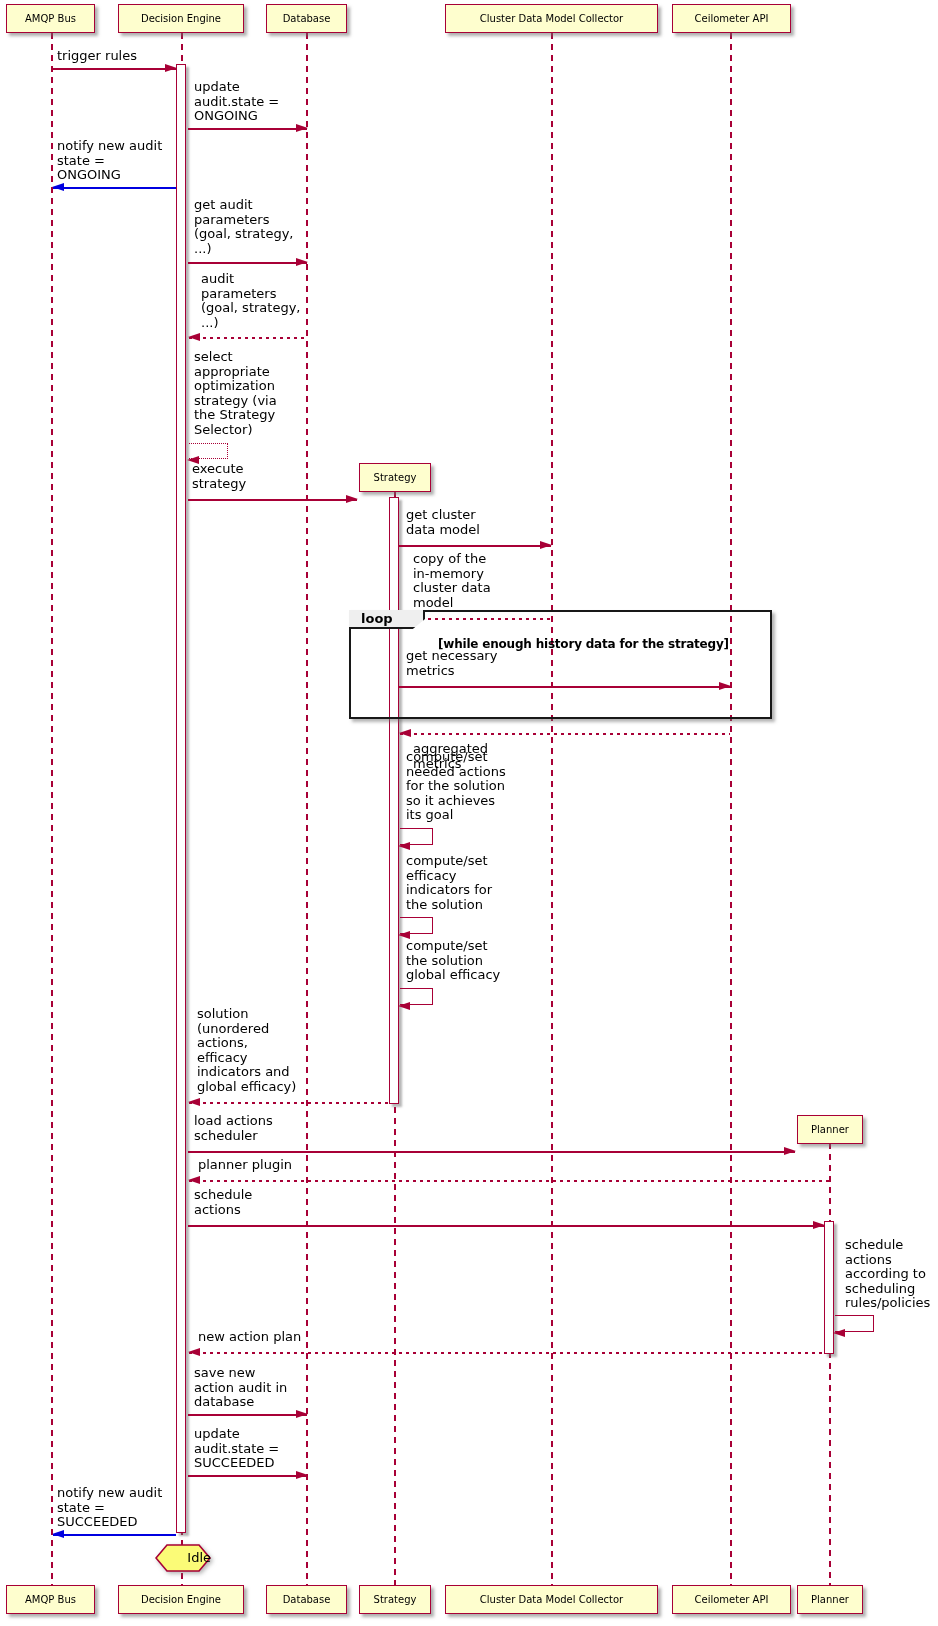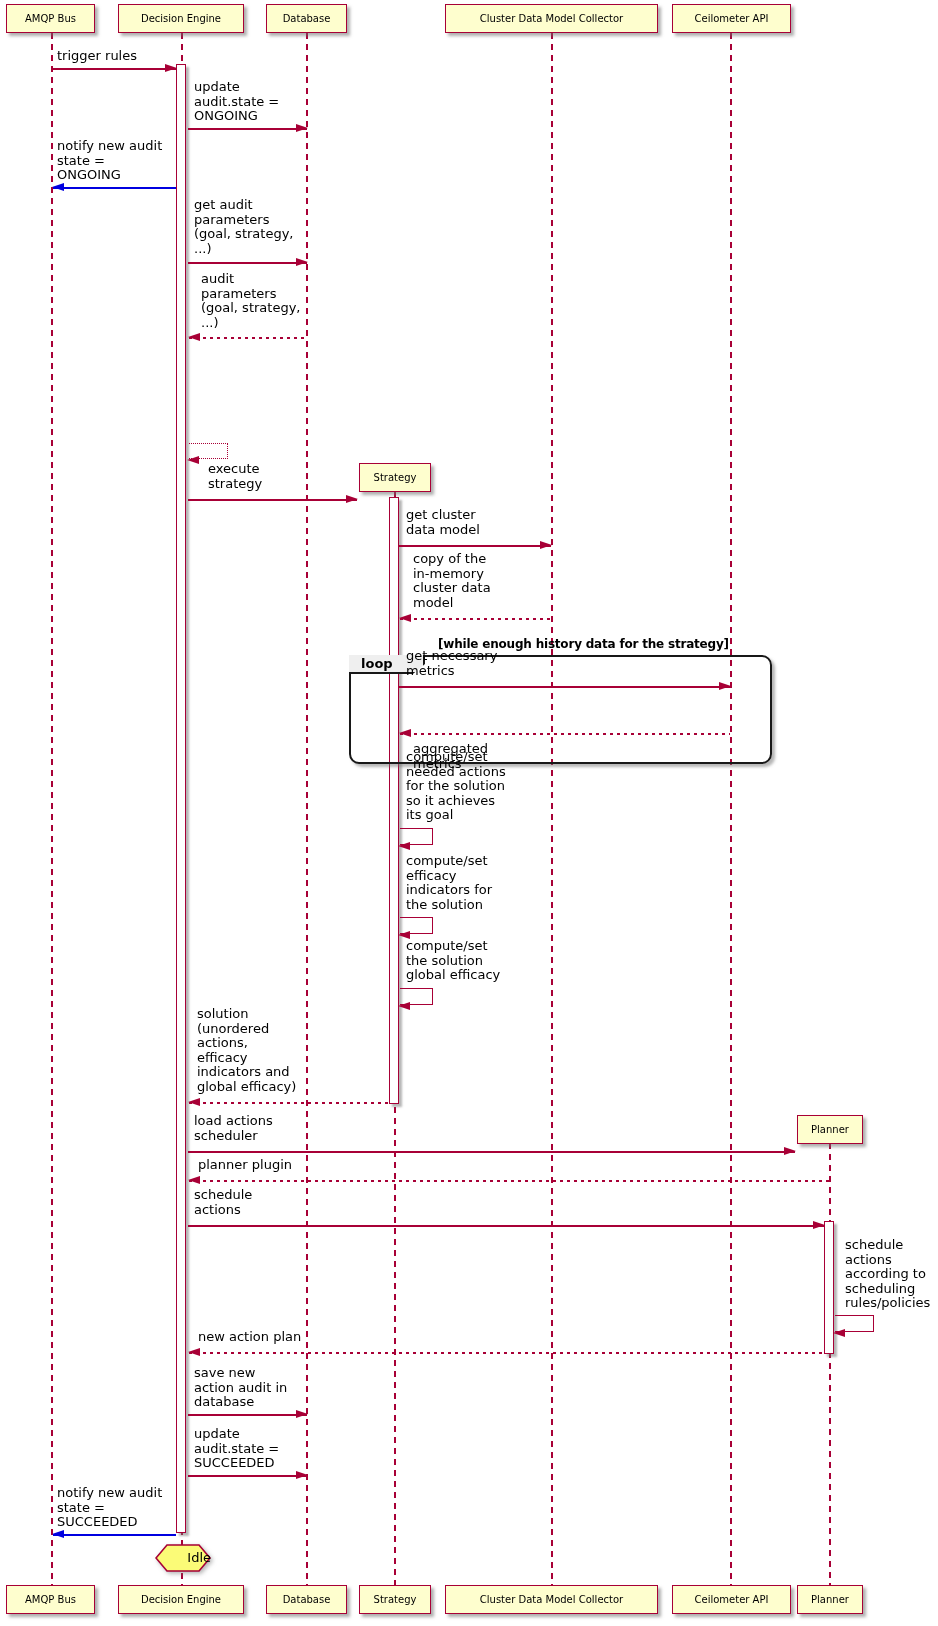--- a/index.html
+++ b/index.html
@@ -61,21 +61,21 @@
 <div id="canvas">
 
   <div class="life" style="left:51px;top:33px;height:1552px;"></div>
   <div class="life" style="left:181px;top:33px;height:1552px;"></div>
   <div class="life" style="left:306px;top:33px;height:1552px;"></div>
   <div class="life" style="left:394px;top:491px;height:1094px;"></div>
   <div class="life" style="left:551px;top:33px;height:1552px;"></div>
   <div class="life" style="left:730px;top:33px;height:1552px;"></div>
   <div class="life" style="left:829px;top:1143px;height:442px;"></div>
 
-  <div class="frame" style="left:349px;top:655px;width:419px;height:105px;border-radius:10px;">
+  <div class="frame" style="left:349px;top:610px;width:419px;height:105px;">
     <div class="frame-tab">
       <span>loop</span>
     </div>
   </div>
   <div class="frame-cond" style="left:438px;top:637px;">[while enough history data for the strategy]</div>
 
   <div class="act" style="left:176px;top:64px;height:1467px;"></div>
   <div class="act" style="left:389px;top:497px;height:605px;"></div>
   <div class="act" style="left:824px;top:1221px;height:131px;"></div>
 
@@ -220,21 +220,27 @@
 state =
 ONGOING</div>
   <div class="mlabel" style="left:194px;top:198px;">get audit
 parameters
 (goal, strategy,
 ...)</div>
   <div class="mlabel" style="left:201px;top:272px;">audit
 parameters
 (goal, strategy,
 ...)</div>
-  <div class="mlabel" style="left:208px;top:462px;">execute
+  <div class="mlabel" style="left:194px;top:350px;">select
+appropriate
+optimization
+strategy (via
+the Strategy
+Selector)</div>
+  <div class="mlabel" style="left:192px;top:462px;">execute
 strategy</div>
   <div class="mlabel" style="left:406px;top:508px;">get cluster
 data model</div>
   <div class="mlabel" style="left:413px;top:552px;">copy of the
 in-memory
 cluster data
 model</div>
   <div class="mlabel" style="left:406px;top:649px;">get necessary
 metrics</div>
   <div class="mlabel" style="left:413px;top:696px;margin-top:46px;">aggregated

